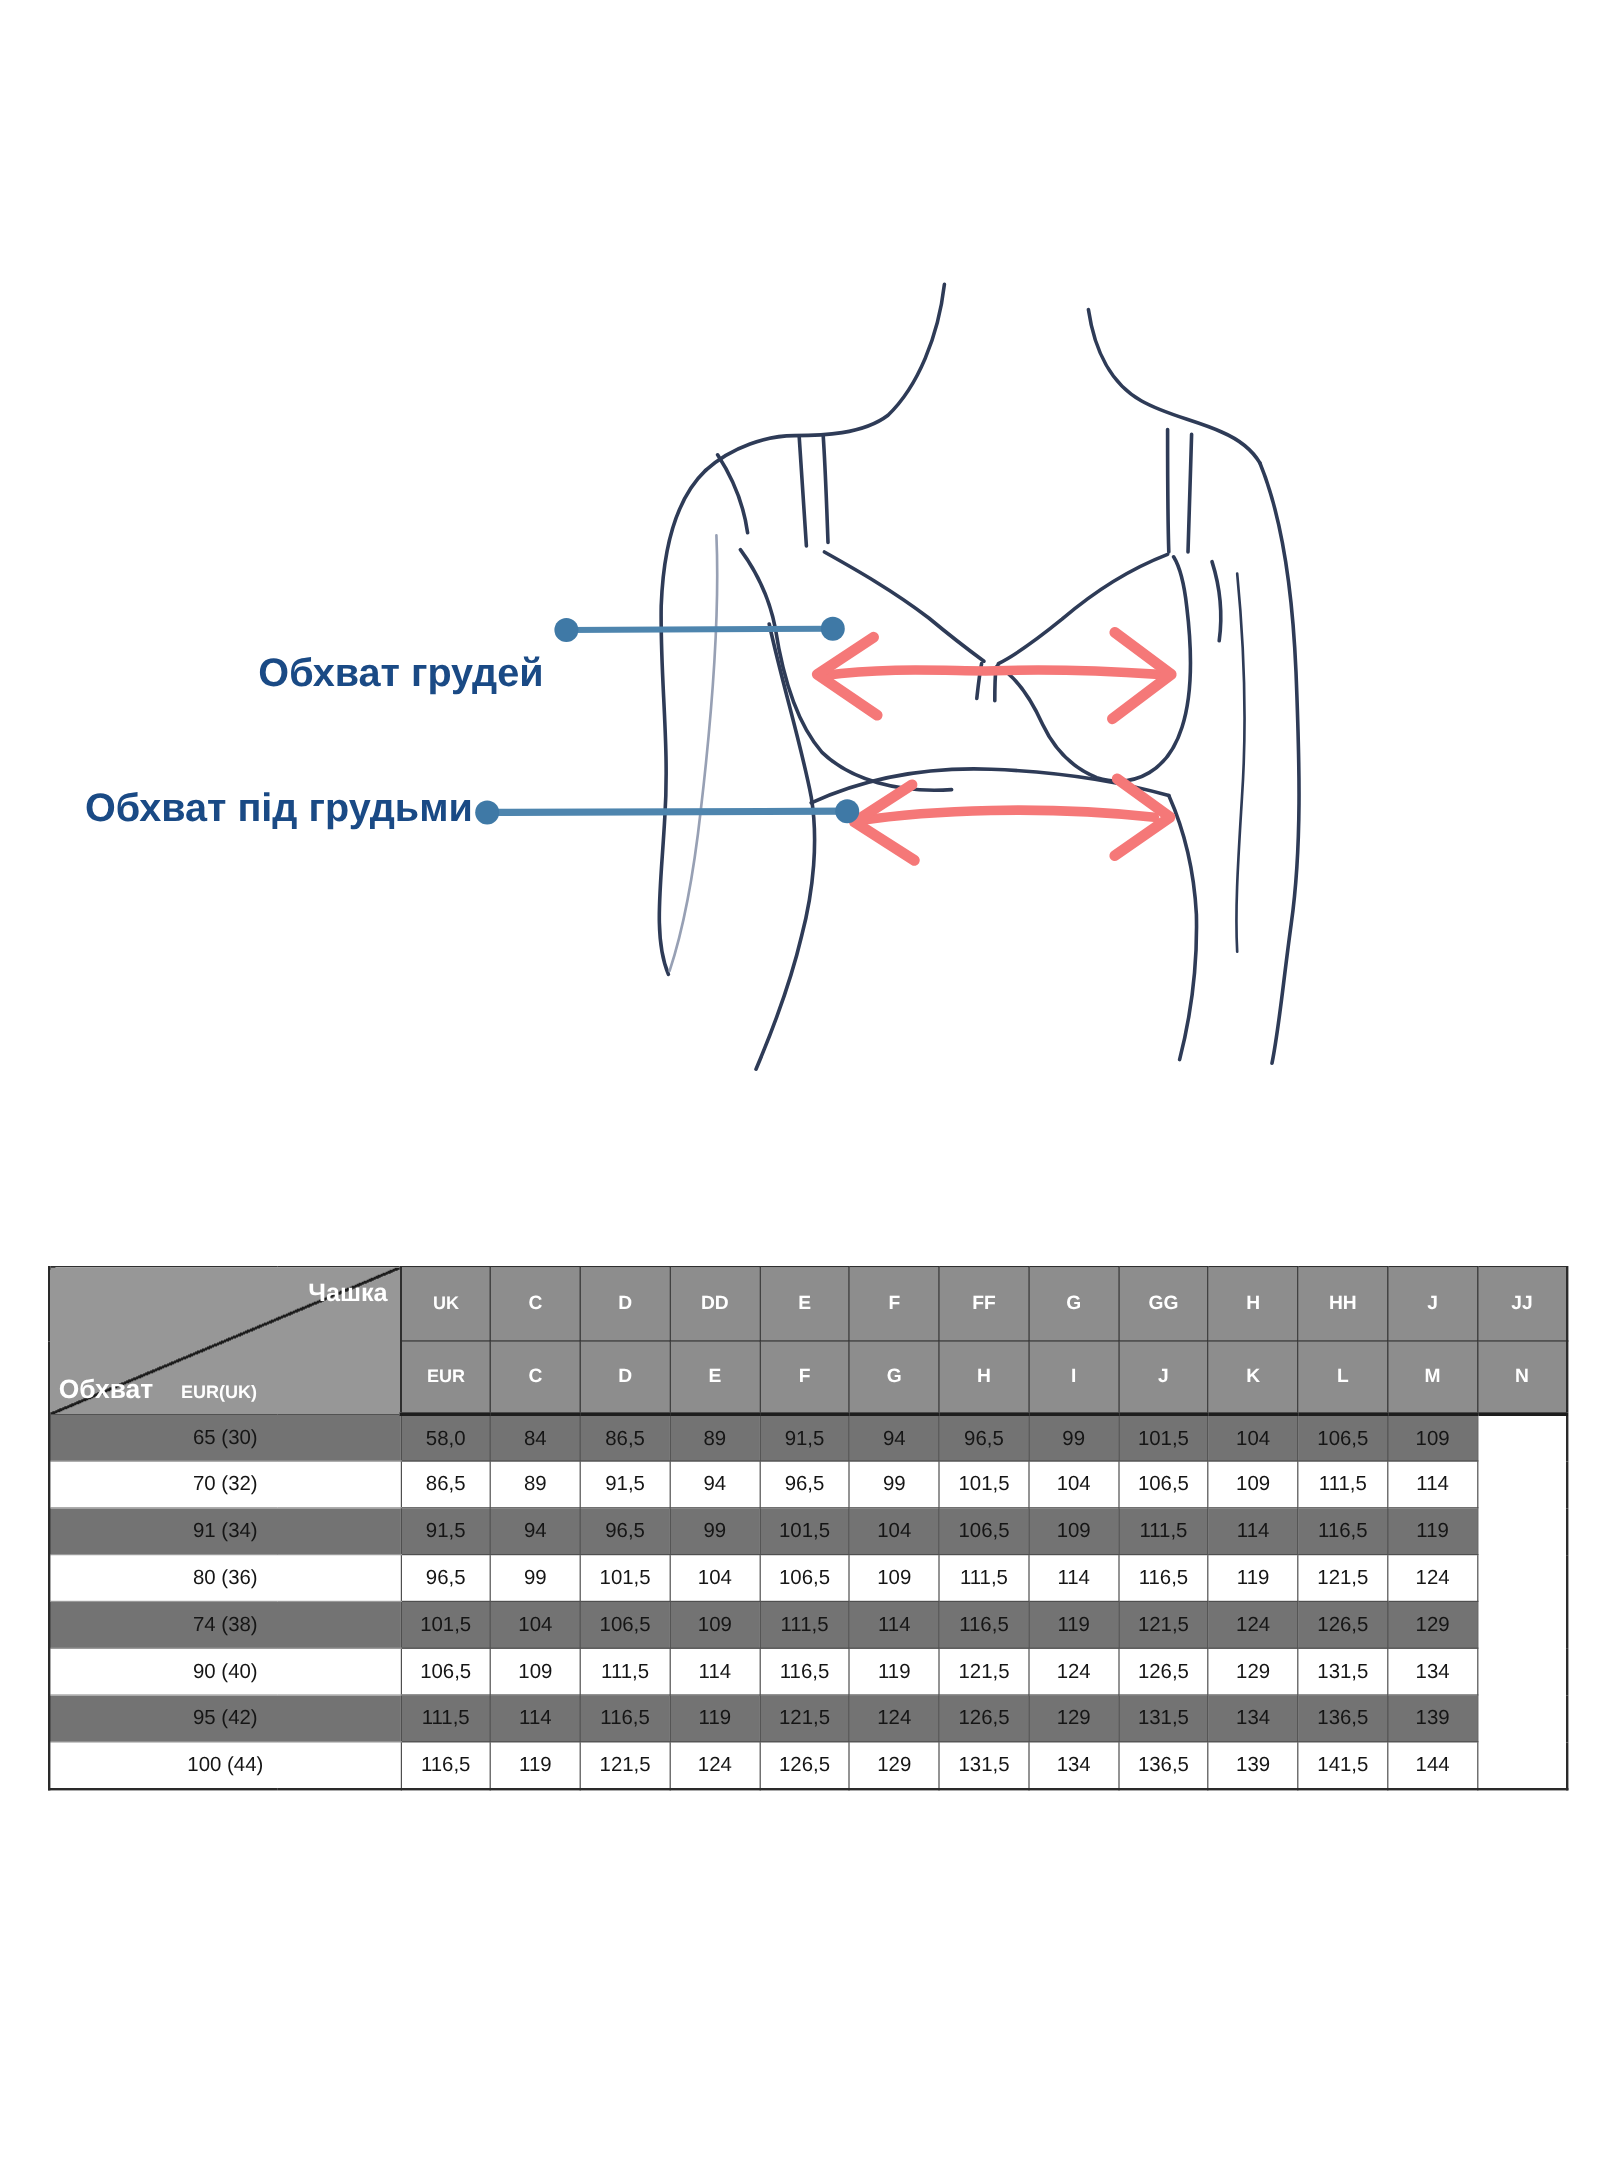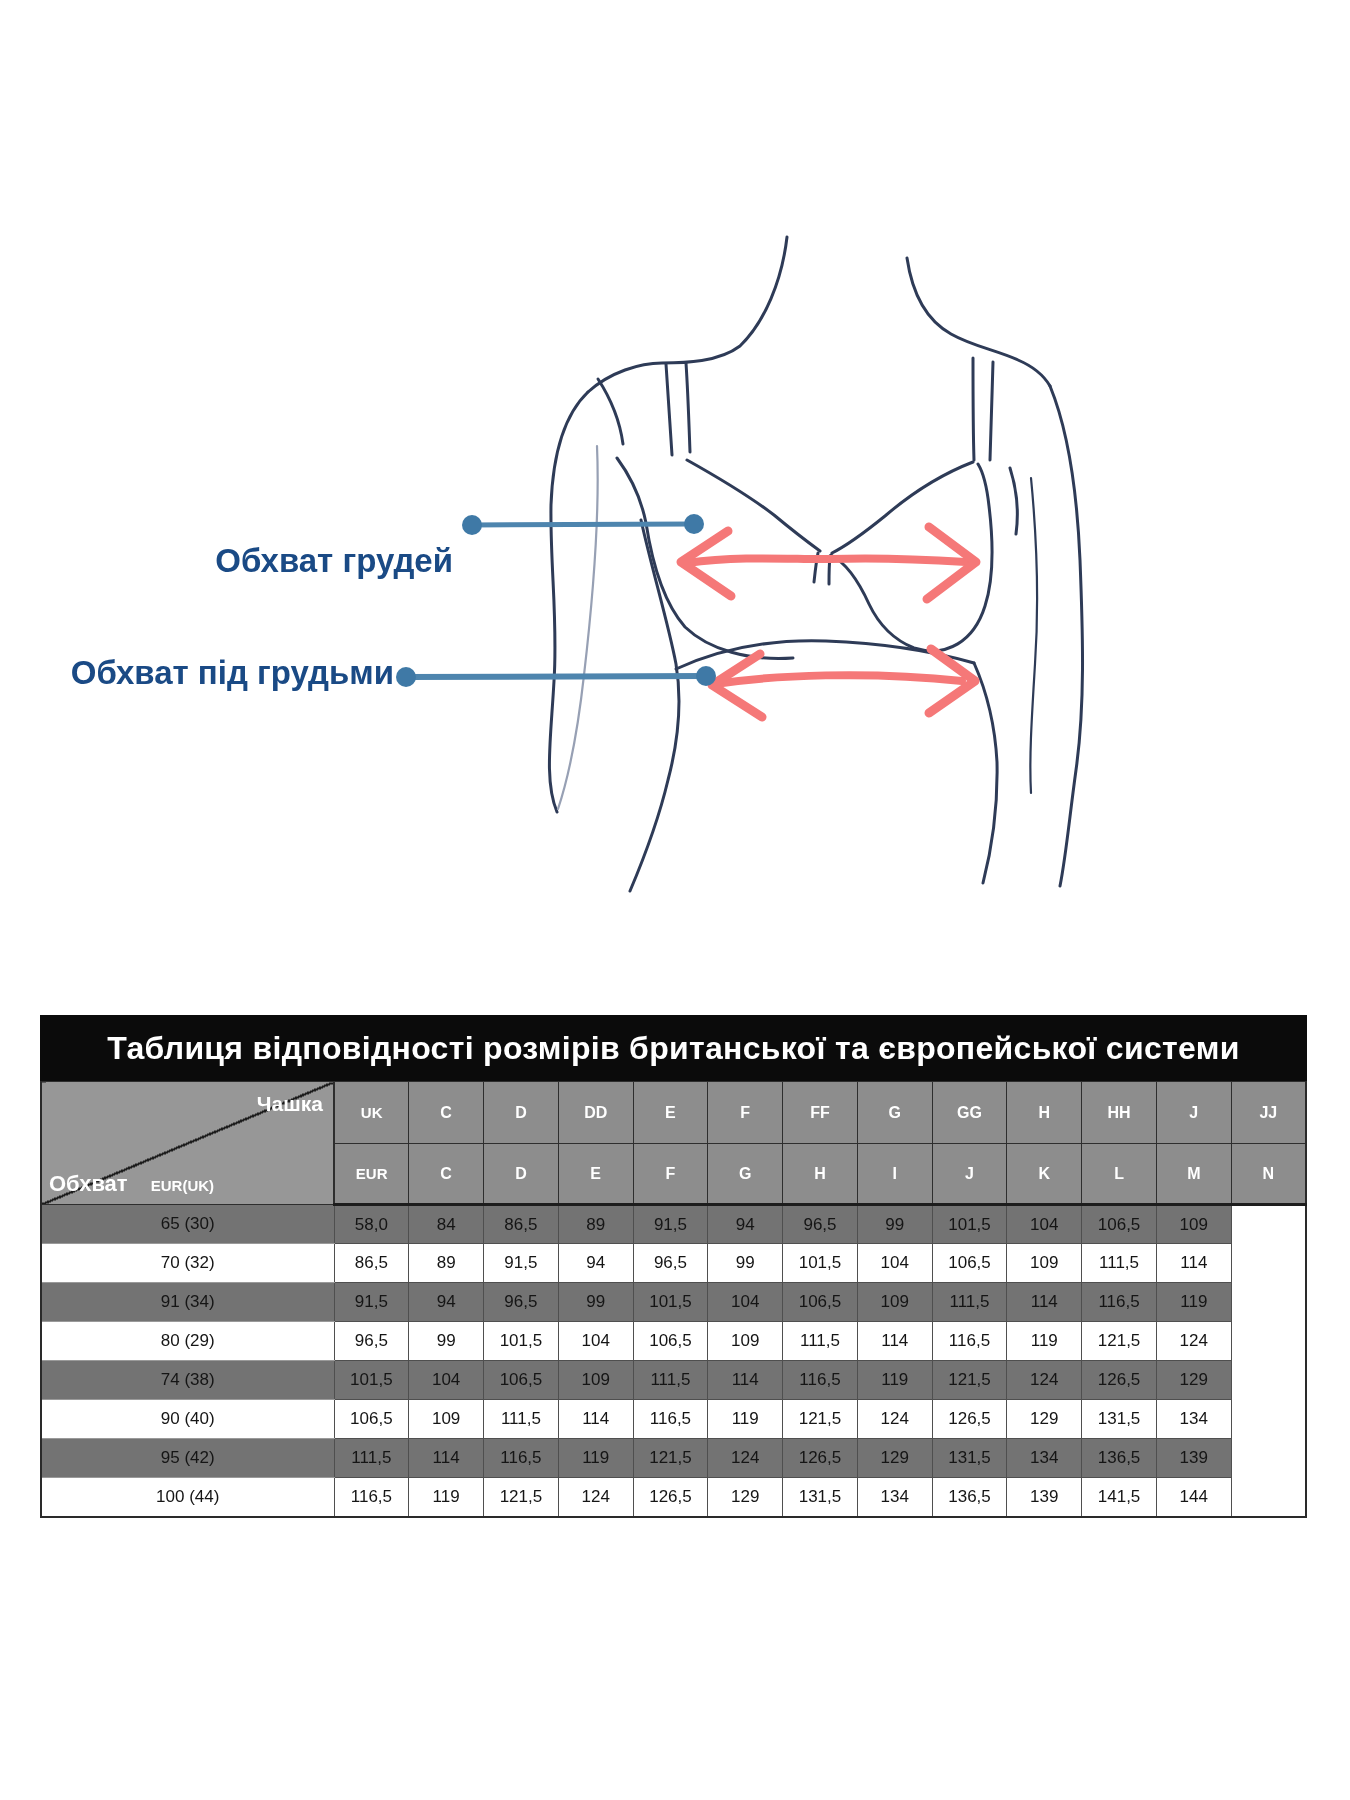--- a/index.html
+++ b/index.html
@@ -17,21 +17,21 @@
   .callout-label.underbust{right:956px;top:655px;}
 
   
   .table-wrap{position:absolute;left:40px;top:1015px;width:1267px;}
   .table-title{
     background:#0b0b0b;color:#ffffff;font-size:32px;font-weight:700;
     text-align:center;height:66px;line-height:66px;letter-spacing:.3px;
   }
   table.size-table{
     border-collapse:collapse;table-layout:fixed;width:1267px;
-    border:2px solid #2a2a2a;border-top:none;
+    border:2px solid #2a2a2a;border-top:none;margin-top:40px;
   }
   col.c-label{width:190px;}
   col.c-sys{width:103px;}
   thead td{
     background:#8d8d8d;color:#ffffff;text-align:center;vertical-align:middle;
     border:1px solid #2e2e2e;font-weight:700;
   }
   tr.hdr1{height:62px;}
   tr.hdr2{height:61px;}
   td.cup{font-size:16px;}
@@ -107,21 +107,20 @@
       <circle cx="406" cy="677" r="10" fill="#3f79a6"></circle>
       <circle cx="706" cy="676" r="10" fill="#3f79a6"></circle>
     </g>
   </svg>
 
   <div class="callout-label bust">Обхват грудей</div>
   <div class="callout-label underbust">Обхват під грудьми</div>
 </div>
 
 <div class="table-wrap">
-  <div class="table-title">Таблиця відповідності розмірів британської та європейської системи</div>
   <table class="size-table">
     <colgroup>
       <col class="c-label">
         <col class="c-sys">
       <col>
         <col>
         <col>
         <col>
         <col>
         <col>
@@ -208,21 +207,21 @@
           <td class="data-cell">101,5</td>
           <td class="data-cell">104</td>
           <td class="data-cell">106,5</td>
           <td class="data-cell">109</td>
           <td class="data-cell">111,5</td>
           <td class="data-cell">114</td>
           <td class="data-cell">116,5</td>
           <td class="data-cell">119</td>
         </tr>
         <tr class="row-white">
-          <td class="row-label" colspan="2">80 (29)</td>
+          <td class="row-label" colspan="2">80 (36)</td>
           <td class="data-cell">96,5</td>
           <td class="data-cell">99</td>
           <td class="data-cell">101,5</td>
           <td class="data-cell">104</td>
           <td class="data-cell">106,5</td>
           <td class="data-cell">109</td>
           <td class="data-cell">111,5</td>
           <td class="data-cell">114</td>
           <td class="data-cell">116,5</td>
           <td class="data-cell">119</td>

